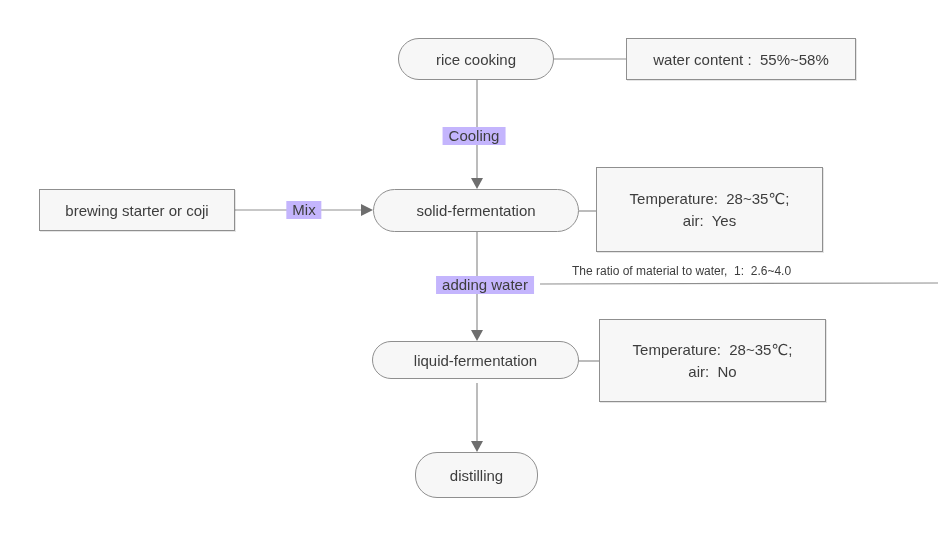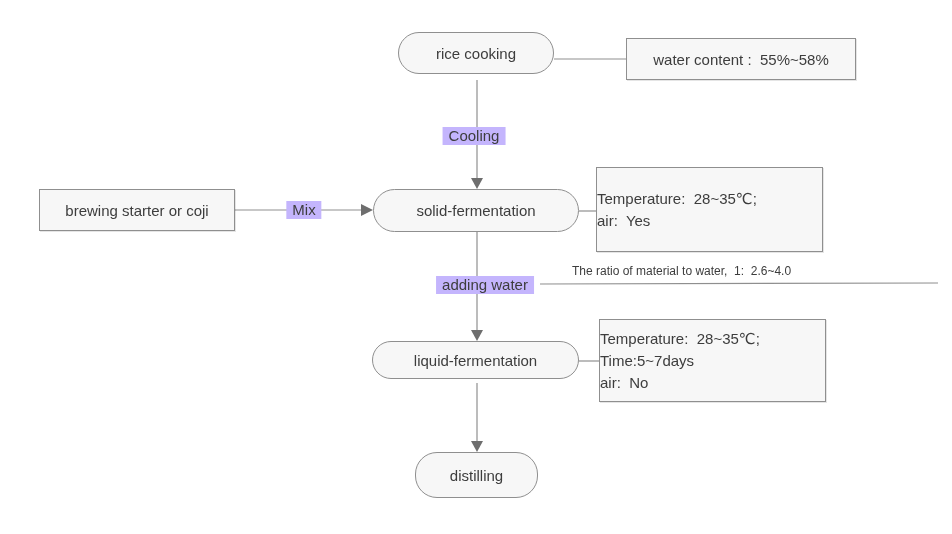--- a/index.html
+++ b/index.html
@@ -16,21 +16,21 @@
   #wires polygon{fill:#6e6e6e;stroke:none;}
   .node{
     position:absolute;box-sizing:border-box;
     border:1px solid #8f8f8f;background:#f7f7f7;
     display:flex;align-items:center;justify-content:center;
     font-size:15px;white-space:pre;
   }
   .stadium{border-radius:22px;}
   .rectbox{box-shadow:1px 1px 0 rgba(0,0,0,0.10);align-items:center;}
   .cond{
-    flex-direction:column;align-items:flex-start;justify-content:center;
+    flex-direction:column;align-items:center;justify-content:center;
     line-height:22px;
   }
   .edge-label{
     position:absolute;font-size:15px;line-height:18px;
     background:#c4b5fd;padding:0 6px;white-space:pre;
     transform:translateX(-50%);
   }
   .note-label{
     position:absolute;font-size:12px;line-height:18px;white-space:pre;
   }
@@ -56,21 +56,21 @@
     <polygon points="471,330 483,330 477,341"></polygon>
 
     <line x1="540" y1="284" x2="938" y2="283"></line>
 
     <line x1="579" y1="361" x2="599" y2="361"></line>
 
     <line x1="477" y1="383" x2="477" y2="449"></line>
     <polygon points="471,441 483,441 477,452"></polygon>
   </svg>
 
-  <div class="node stadium" style="left:398px;top:32px;width:156px;height:42px;">
+  <div class="node stadium" style="left:398px;top:38px;width:156px;height:42px;">
     <span>rice cooking</span>
   </div>
 
   <div class="node rectbox" style="left:626px;top:38px;width:230px;height:42px;">
     <span>water content :  55%~58%</span>
   </div>
 
   <div class="node stadium" style="left:373px;top:189px;width:206px;height:43px;">
     <span>solid-fermentation</span>
   </div>
@@ -83,21 +83,20 @@
     <span>Temperature:  28~35℃;</span>
     <span>air:  Yes</span>
   </div>
 
   <div class="node stadium" style="left:372px;top:341px;width:207px;height:38px;">
     <span>liquid-fermentation</span>
   </div>
 
   <div class="node rectbox cond" style="left:599px;top:319px;width:227px;height:83px;">
     <span>Temperature:  28~35℃;</span>
-    <span>Time:5~7days</span>
     <span>air:  No</span>
   </div>
 
   <div class="node stadium" style="left:415px;top:452px;width:123px;height:46px;">
     <span>distilling</span>
   </div>
 
   <div class="edge-label" style="left:474px;top:127px;">Cooling</div>
 
   <div class="edge-label" style="left:304px;top:201px;">Mix</div>

